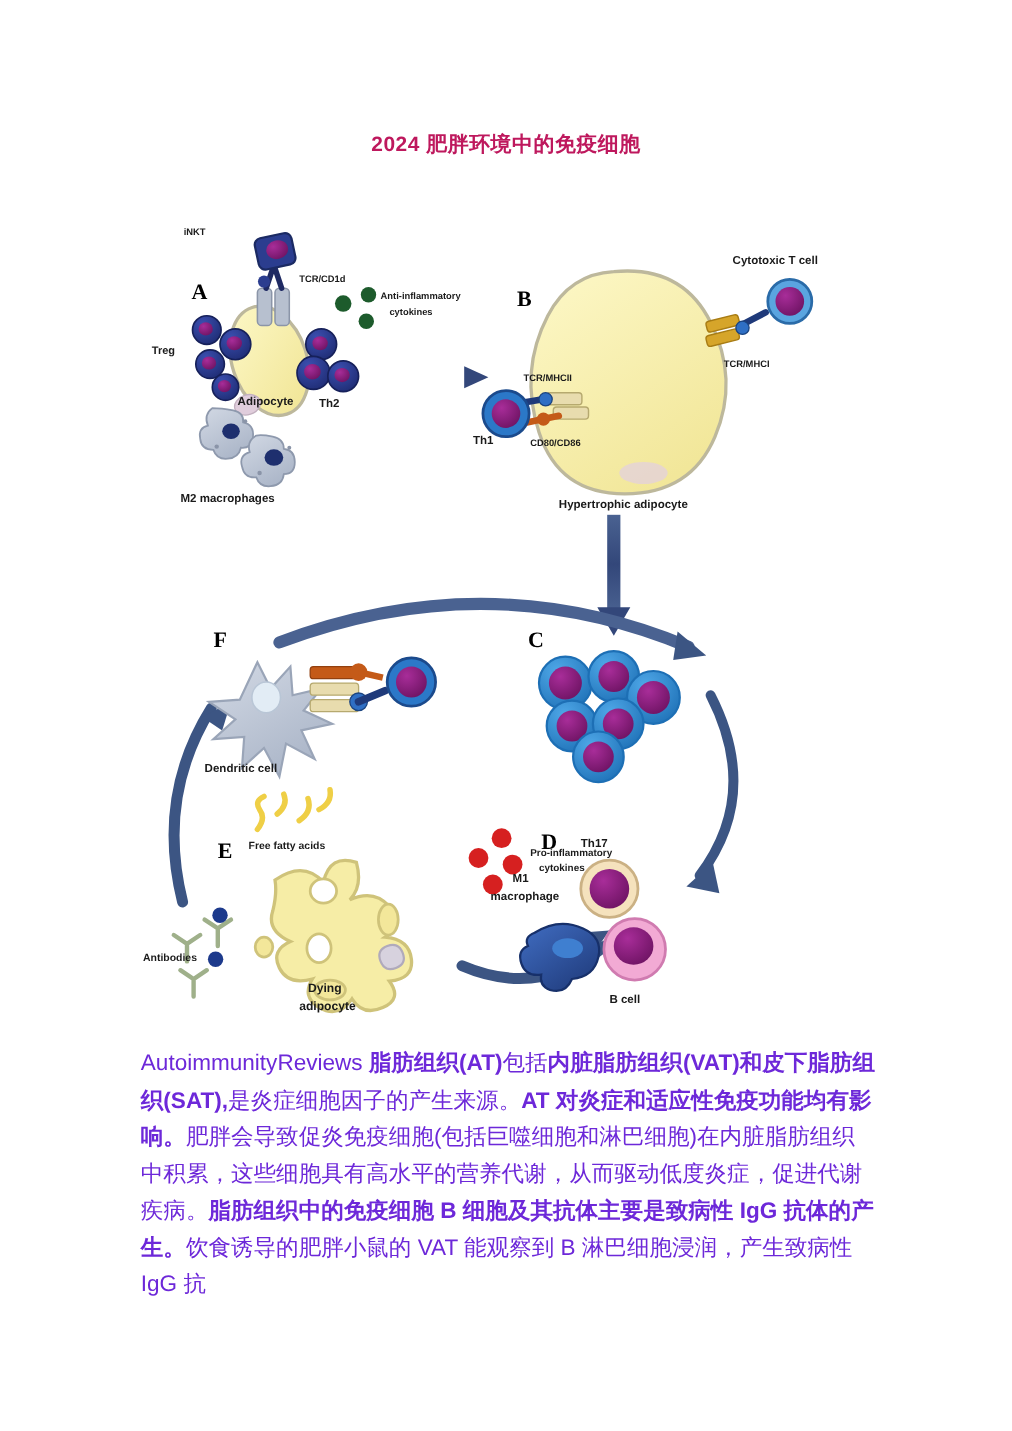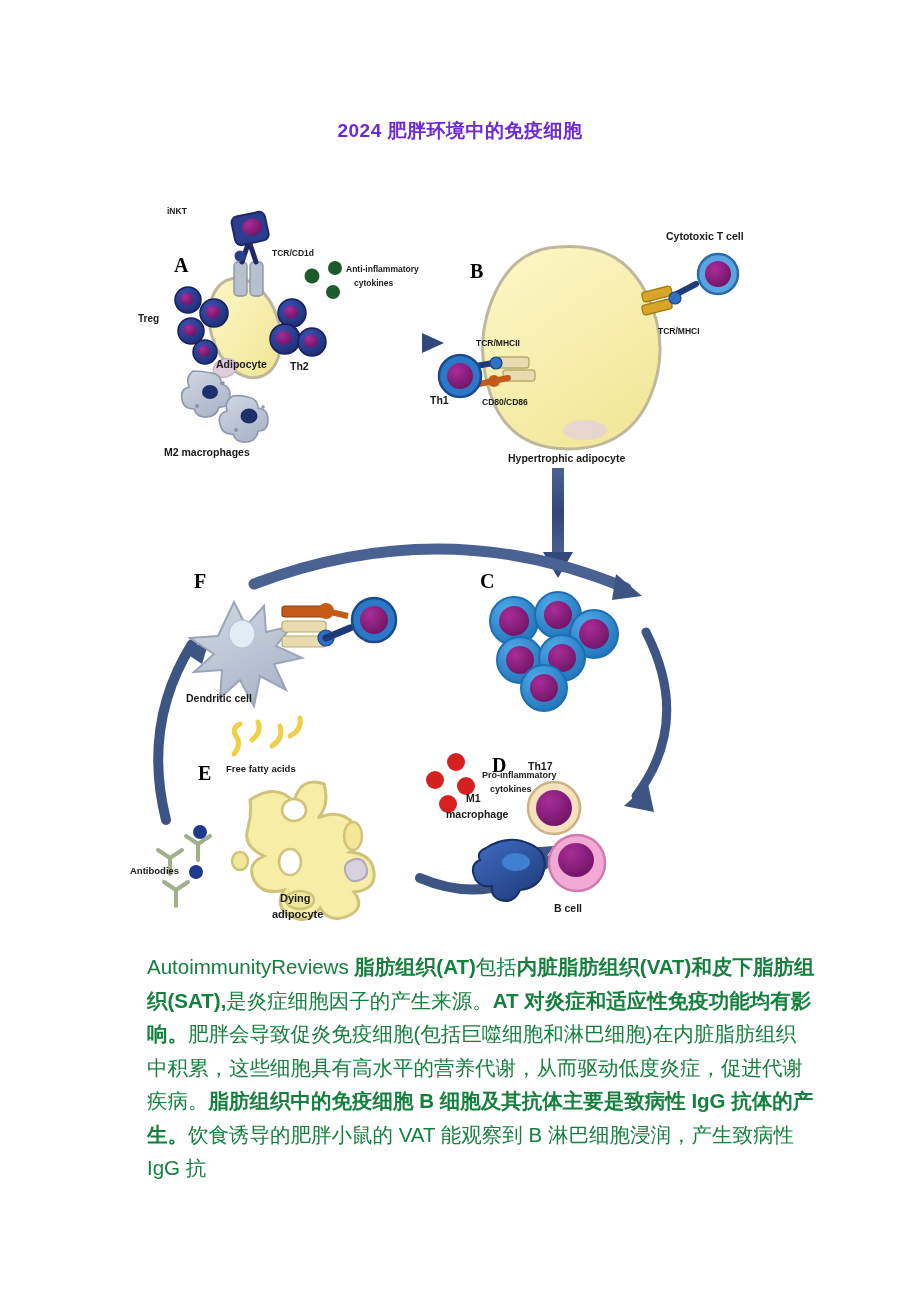--- a/index.html
+++ b/index.html
@@ -7,36 +7,35 @@
   body{
     width:920px;height:1301px;background:#ffffff;
     font-family:"Liberation Sans","DejaVu Sans",sans-serif;
     color:#111;overflow:hidden;position:relative;
   }
   .page{position:relative;width:920px;height:1301px;}
 
   
   .doc-title{
     position:absolute;left:0;top:118px;width:920px;text-align:center;
-    font-size:19px;font-weight:bold;letter-spacing:0.5px;color:#6d28d9;
+    font-size:19px;font-weight:bold;letter-spacing:0.5px;color:#be185d;
   }
 
   
   .figure{
     position:absolute;left:130px;top:200px;width:660px;height:730px;
   }
   .figure svg{display:block;width:660px;height:730px;}
 
   
   .body-text{
     position:absolute;left:128px;top:950px;width:668px;
-    font-size:20.5px;line-height:33.5px;color:#15803d;
+    font-size:20.5px;line-height:33.5px;color:#6d28d9;
     text-align:left;
     font-family:"Liberation Sans","DejaVu Sans",sans-serif;
-    margin-left:19px;
   }
   .body-text b{font-weight:bold;}
   .body-text .seg{ }
 
   
   .lbl{font-family:"Liberation Sans","DejaVu Sans",sans-serif;font-weight:bold;fill:#1a1a1a;}
   .panel-letter{font-family:"Liberation Serif","DejaVu Serif",serif;font-weight:bold;fill:#000;}
 </style>
 </head>
 <body>

